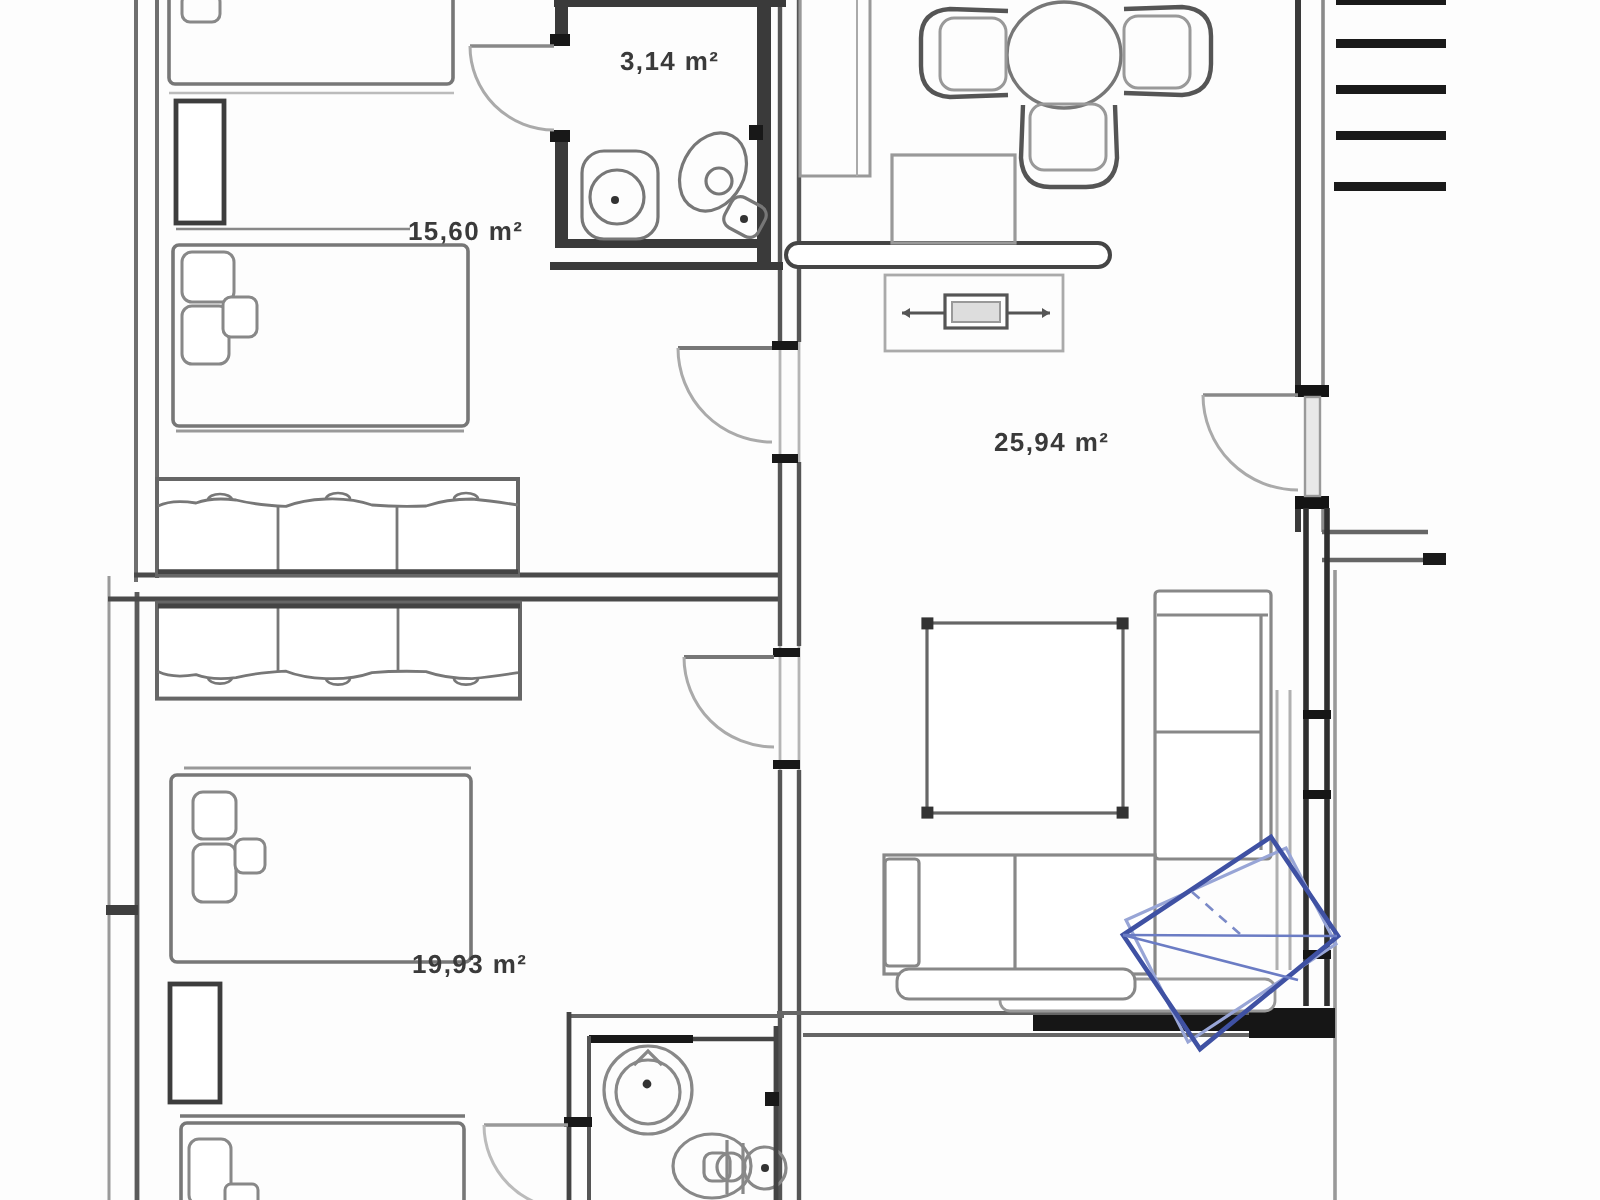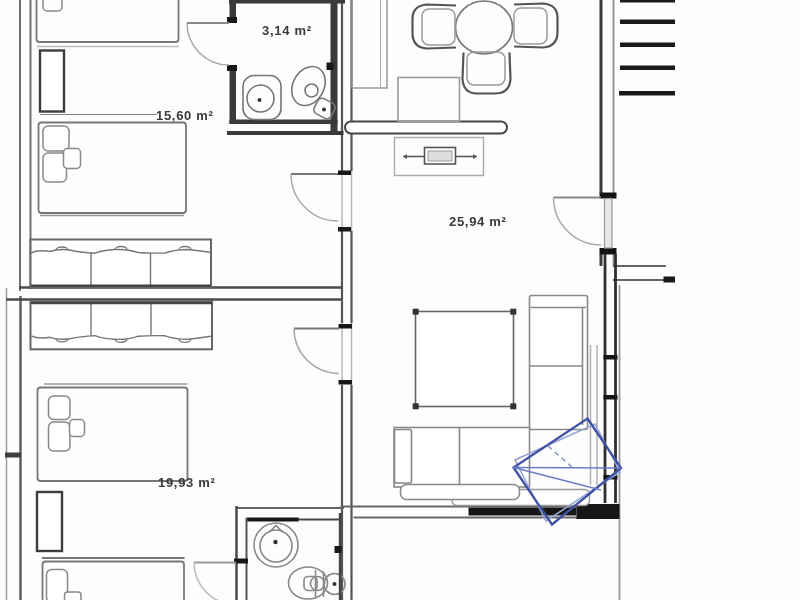--- a/index.html
+++ b/index.html
@@ -1,16 +1,16 @@
 <!DOCTYPE html>
 <html><head>
 <meta charset="utf-8">
 <style>
   html,body{margin:0;padding:0;background:#fdfdfd;}
-  .wrap{width:675px;height:600px;overflow:hidden;position:relative;}
+  .wrap{width:675px;height:600px;overflow:hidden;position:relative;margin-left:48px;}
   svg{display:block;}
   text{font-family:"Liberation Sans",sans-serif;font-weight:bold;fill:#3a3a3a;}
 </style>
 </head>
 <body>
 <div class="wrap">
 <svg width="800" height="600" viewBox="0 0 800 600" fill="none" stroke-linecap="butt">
 
 <rect x="0" y="0" width="800" height="600" fill="#fdfdfd" stroke="none"></rect>
 

